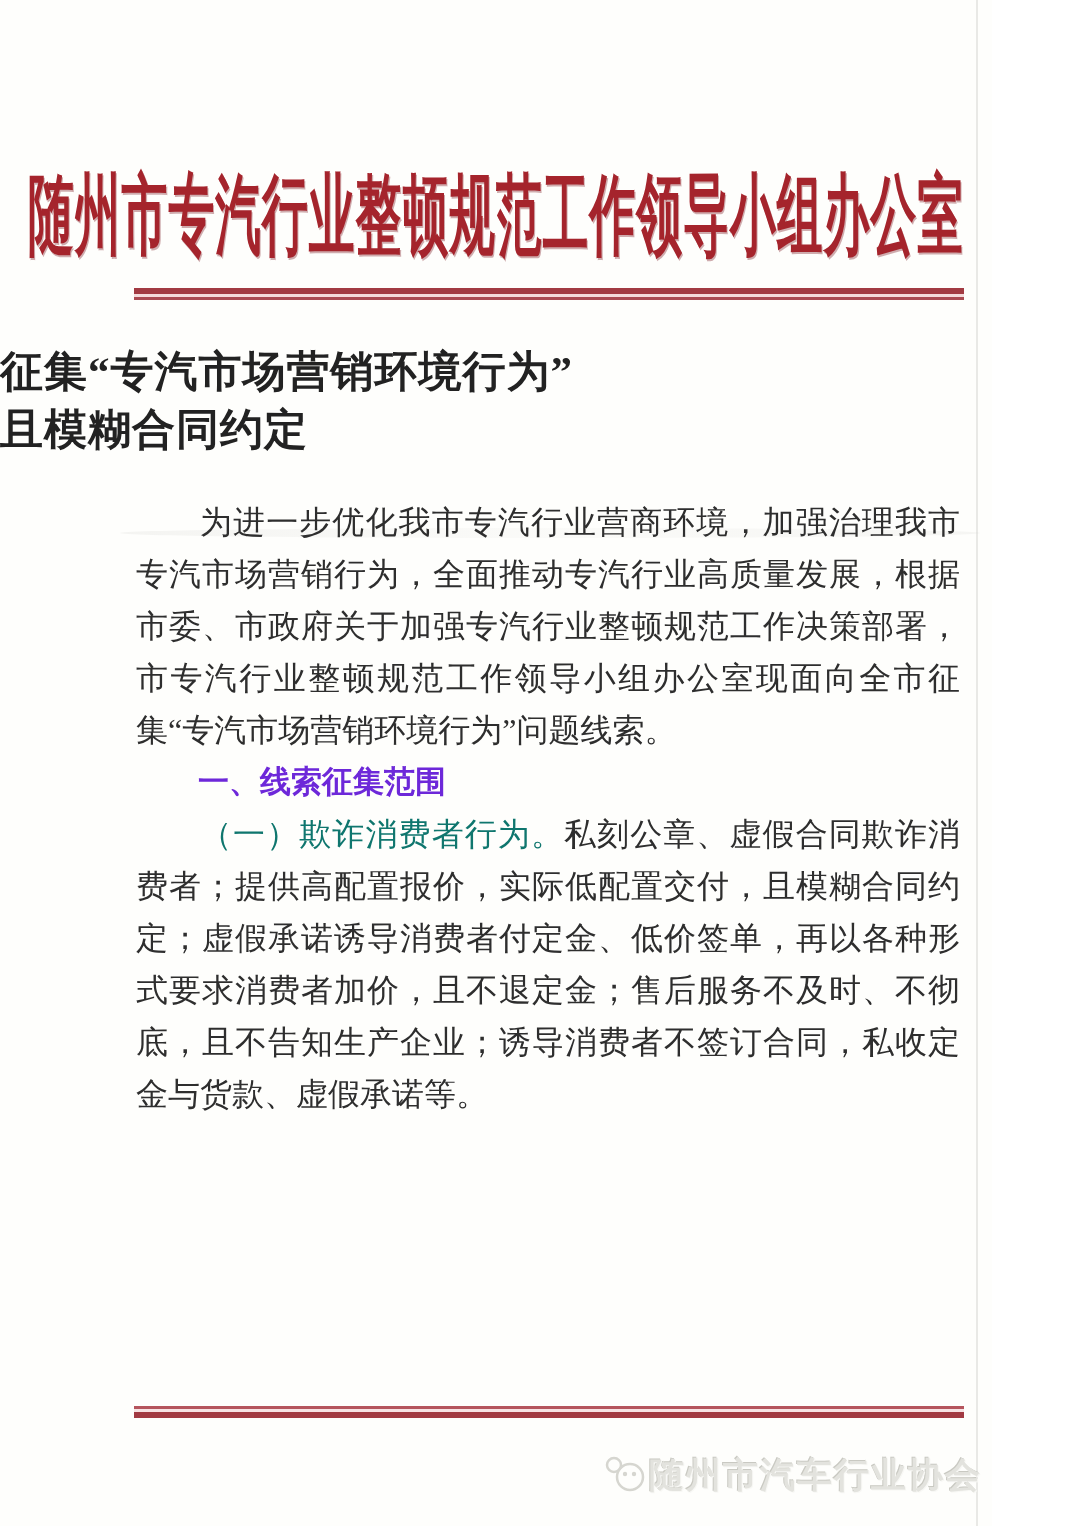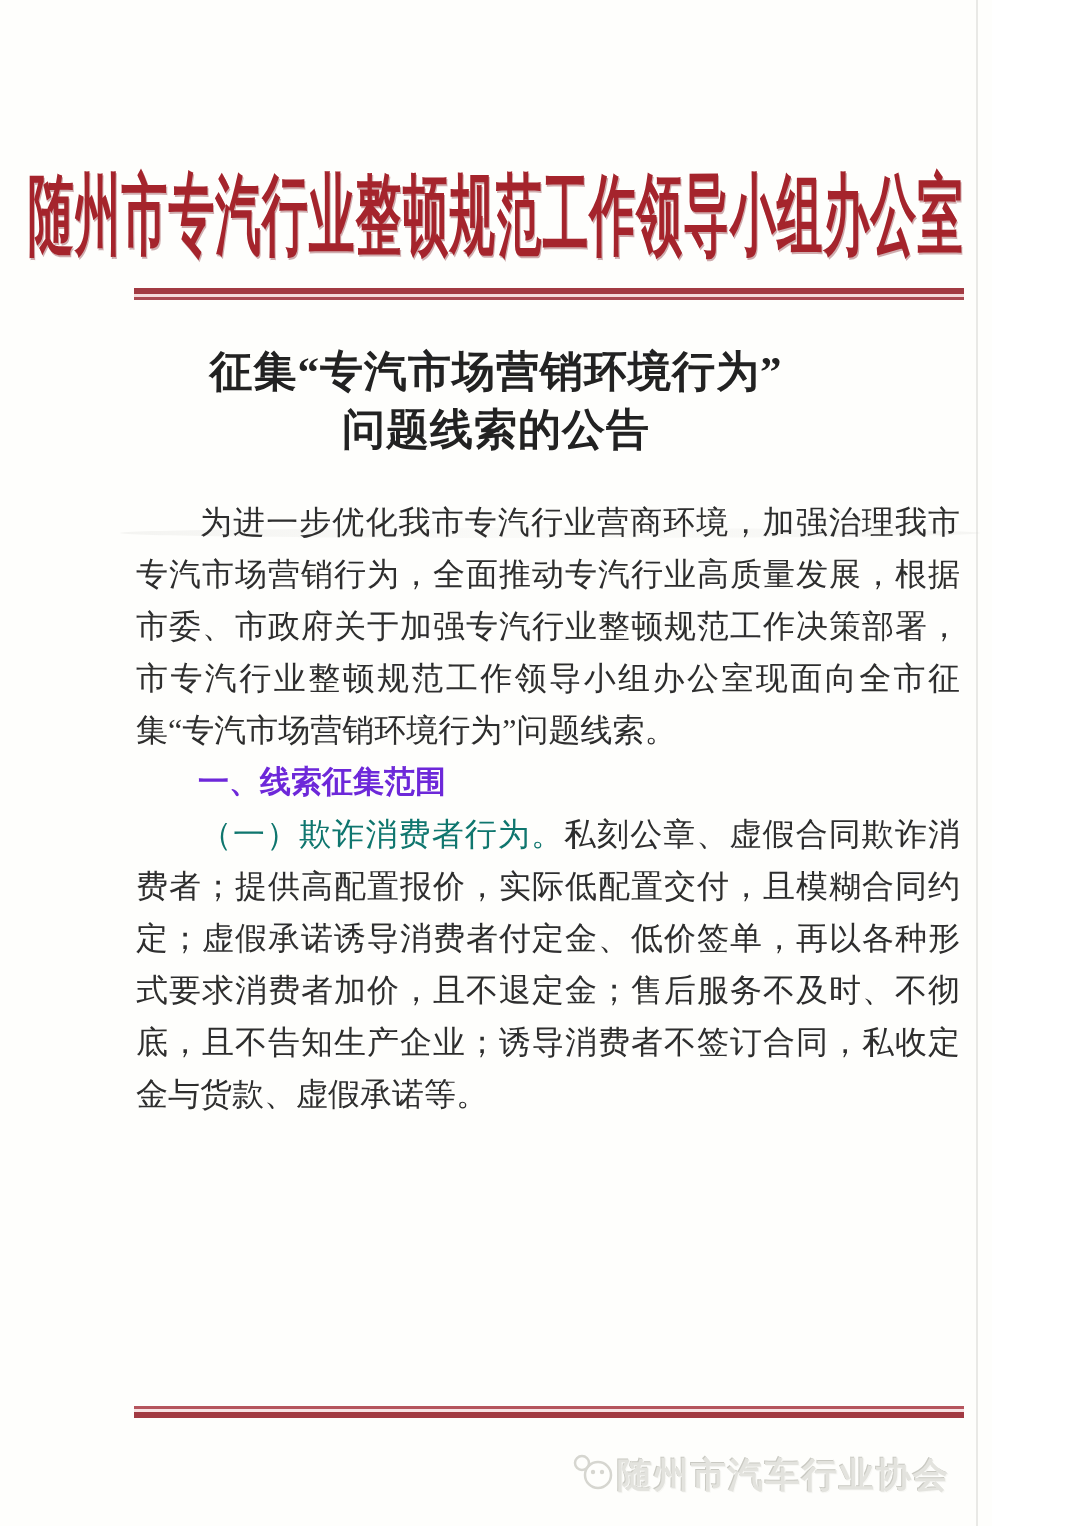--- a/index.html
+++ b/index.html
@@ -54,21 +54,20 @@
   .rule-footer { top: 1406px; }
   .rule-footer .thin  { height: 3px; background: #b5555d; }
   .rule-footer .gap   { height: 3px; background: #f7e3e4; }
   .rule-footer .thick { height: 6px; background: #a23a42; }
 
   
   .doc-title {
     position: absolute;
     top: 343px;
     left: 0; right: 0;
-    text-align: center;
     color: #222222;
     font-weight: bold;
     font-size: 43px;
     line-height: 58px;
     letter-spacing: 1px;
   }
 
   
   .body-text {
     position: absolute;
@@ -96,22 +95,23 @@
     top: 528px; left: 120px;
     width: 860px; height: 10px;
     background: linear-gradient(to right, rgba(200,200,195,0.18), rgba(220,220,215,0.10), rgba(200,200,195,0.16));
     border-radius: 50%;
   }
 
   
   .watermark {
     position: absolute;
     top: 1452px;
-    right: 42px;
+    right: 10px;
     display: flex;
+    align-items: center;
   }
   .watermark-text {
     font-size: 35px;
     font-weight: bold;
     font-family: "Liberation Sans", "DejaVu Sans", sans-serif;
     color: #e3e3de;
     text-shadow: 1px 1px 0 #f8f8f5, -1px -1px 0 #c9c9c2;
     letter-spacing: 2px;
     white-space: nowrap;
   }
@@ -129,21 +129,21 @@
   </div>
 
   <div class="rule rule-header">
     <div class="thick"></div>
     <div class="gap"></div>
     <div class="thin"></div>
   </div>
 
   <div class="doc-title">
     <div>征集“专汽市场营销环境行为”</div>
-    <div>问题线索的公告</div>
+    <div>且模糊合同约定</div>
   </div>
 
   <div class="smudge"></div>
 
   <div class="body-text">
     <p>为进一步优化我市专汽行业营商环境，加强治理我市专汽市场营销行为，全面推动专汽行业高质量发展，根据市委、市政府关于加强专汽行业整顿规范工作决策部署，市专汽行业整顿规范工作领导小组办公室现面向全市征集“专汽市场营销环境行为”问题线索。</p>
 
     <p class="section-heading">一、线索征集范围</p>
 
     <p><span class="item-lead">（一）欺诈消费者行为。</span><span>私刻公章、虚假合同欺诈消费者；提供高配置报价，实际低配置交付，且模糊合同约定；虚假承诺诱导消费者付定金、低价签单，再以各种形式要求消费者加价，且不退定金；售后服务不及时、不彻底，且不告知生产企业；诱导消费者不签订合同，私收定金与货款、虚假承诺等。</span></p>

